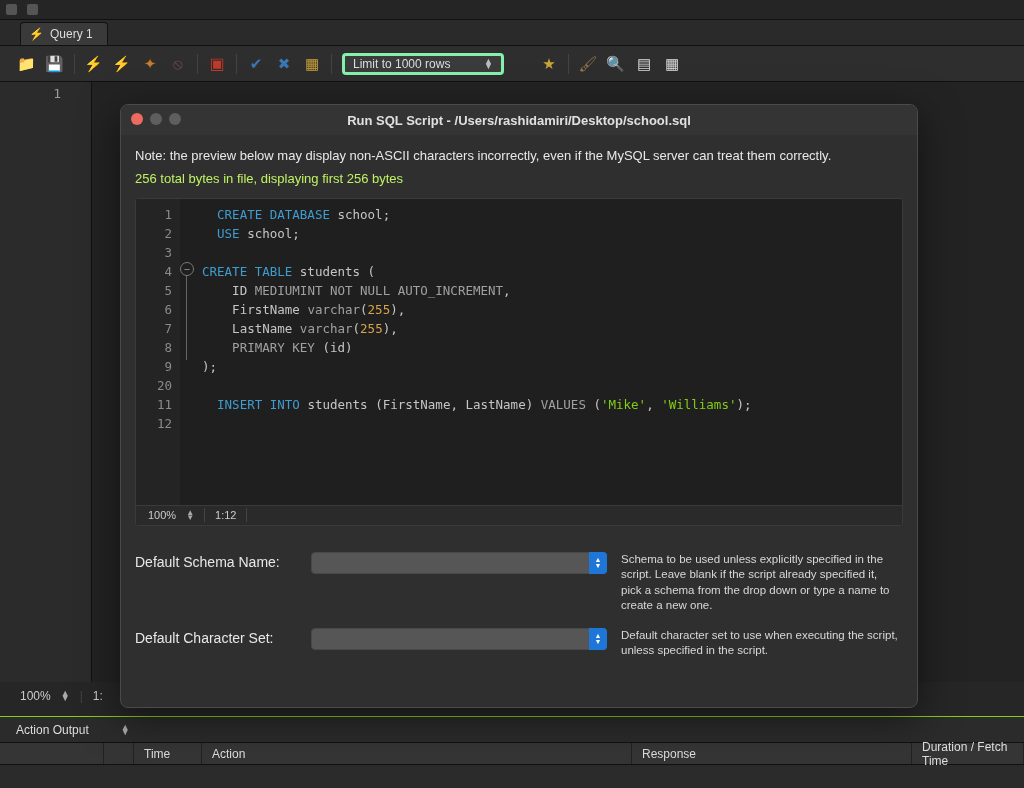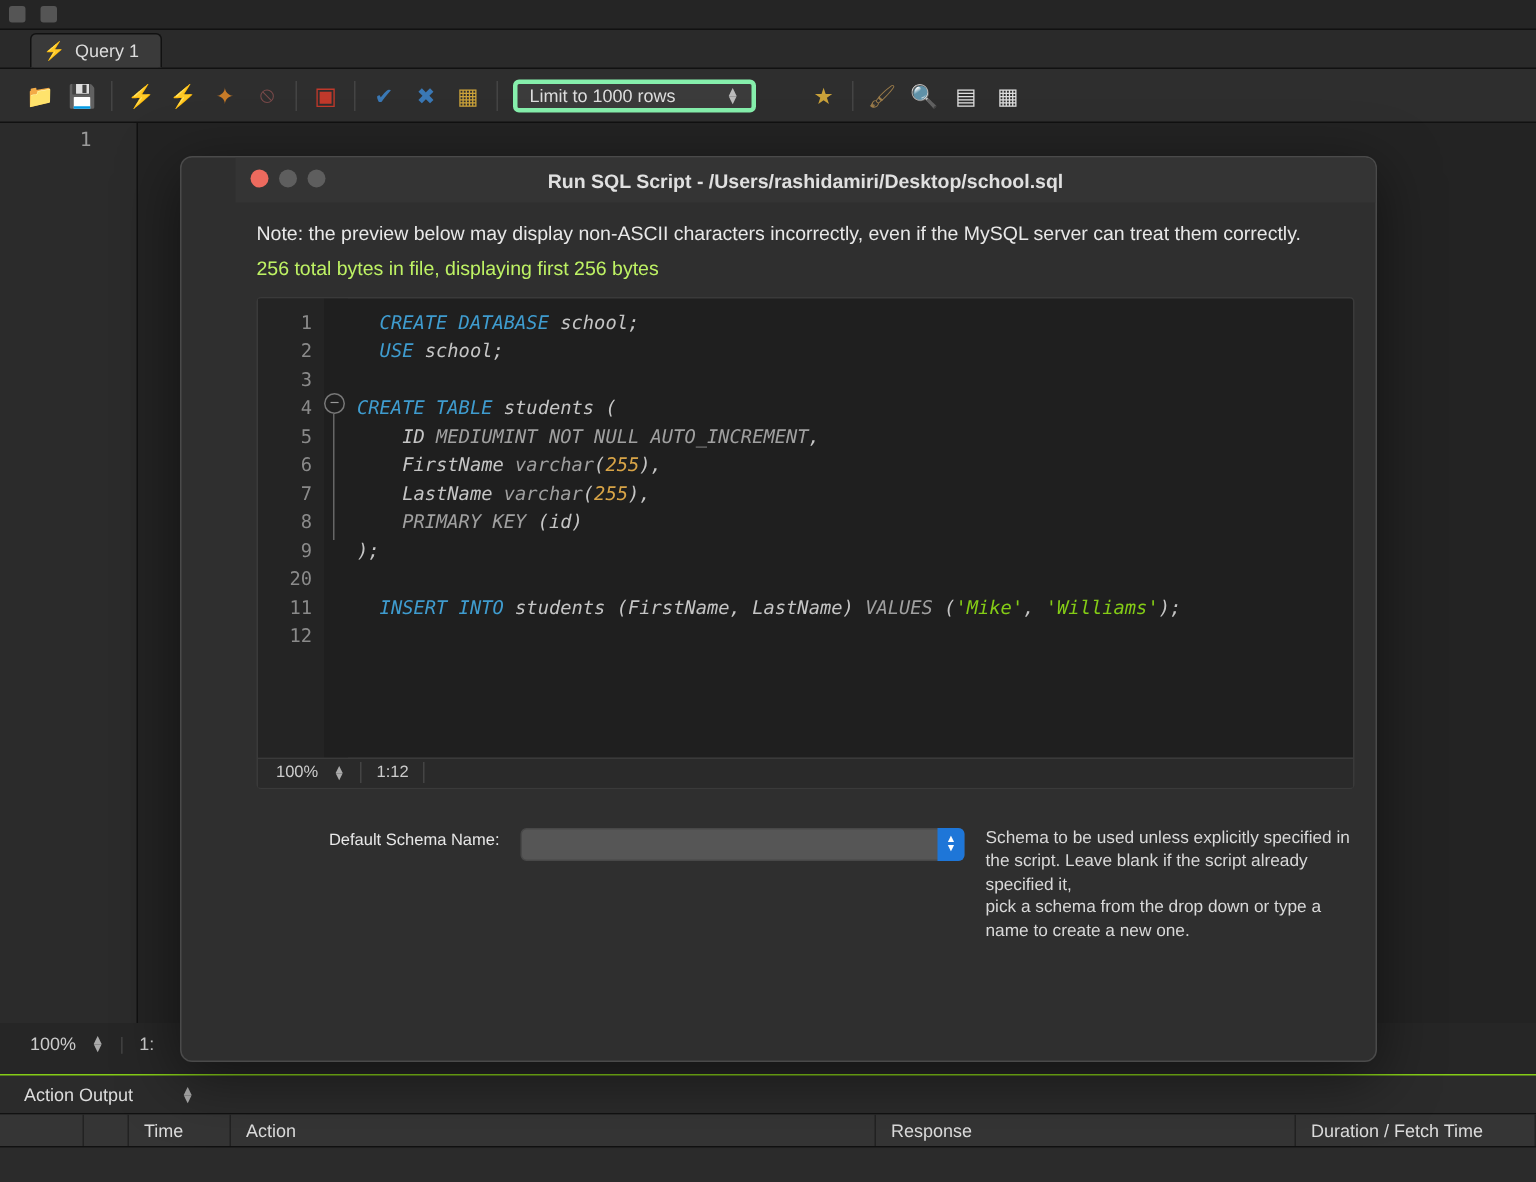--- a/index.html
+++ b/index.html
@@ -127,41 +127,41 @@
     border-bottom: 1px solid #111;
   }
   .ao-columns {
     height: 22px;
     background: #353535;
     display: flex;
     align-items: center;
     font-size: 12px;
     color: #ddd;
     border-bottom: 1px solid #111;
+    padding-left: 48px;
   }
   .ao-columns > div { padding-left: 10px; border-right: 1px solid #222; height: 100%; display: flex; align-items: center;}
   .col-blank { width: 56px; }
   .col-blank2 { width: 30px; }
   .col-time { width: 68px; }
   .col-action { width: 430px; }
   .col-response { width: 280px; }
   .col-duration { flex: 1; border-right: none;}
 
   
   .modal {
     position: absolute;
     left: 120px; top: 104px;
     width: 798px;
     height: 604px;
     background: #2f2f2f;
     border: 1px solid #4a4a4a;
     border-radius: 8px;
     box-shadow: 0 10px 40px rgba(0,0,0,0.5);
     overflow: hidden;
-    padding-left: 36px;
   }
   .modal-title {
     height: 30px;
     background: #343434;
     display: flex;
     align-items: center;
     justify-content: center;
     font-weight: 700;
     font-size: 13px;
     color: #e0e0e0;
@@ -220,21 +220,20 @@
     background: #666;
   }
   .code {
     flex: 1;
     padding: 6px 0 0 6px;
     font-family: Menlo, Consolas, monospace;
     font-size: 12.5px;
     line-height: 19px;
     color: #c5c5c5;
     white-space: pre;
-    font-style: italic;
   }
   .kw  { color: #3f9ccf; }   
   .id  { color: #c5c5c5; }   
   .fn  { color: #a0a0a0; }   
   .num { color: #d8a447; }   
   .str { color: #84cc16; }   
   .pn  { color: #c5c5c5; }
 
   .code-status {
     height: 20px;
@@ -251,22 +250,22 @@
   
   .form-rows { margin-top: 26px; }
   .form-row {
     display: flex;
     align-items: flex-start;
     gap: 14px;
     margin-bottom: 14px;
   }
   .form-label {
     width: 162px;
-    text-align: right;
-    font-size: 11px;
+    text-align: left;
+    font-size: 14px;
     color: #e8e8e8;
     padding-top: 2px;
   }
   .form-field {
     flex: 0 0 296px;
     position: relative;
   }
   .select-like {
     width: 100%;
     height: 22px;
@@ -431,16 +430,24 @@
     <div class="form-rows">
       <div class="form-row">
         <div class="form-label">Default Schema Name:</div>
         <div class="form-field">
           <div class="select-like"></div>
           <div class="select-cap">▲<br>▼</div>
         </div>
         <div class="form-help" style="white-space:pre-line">Schema to be used unless explicitly specified in the script. Leave blank if the script already specified it,
 pick a schema from the drop down or type a name to create a new one.</div>
       </div>
+      <div class="form-row">
+        <div class="form-label">Default Character Set:</div>
+        <div class="form-field">
+          <div class="select-like"></div>
+          <div class="select-cap">▲<br>▼</div>
+        </div>
+        <div class="form-help">Default character set to use when executing the script, unless specified in the script.</div>
+      </div>
     </div>
   </div>
 
 </div>
 
 </body></html>

